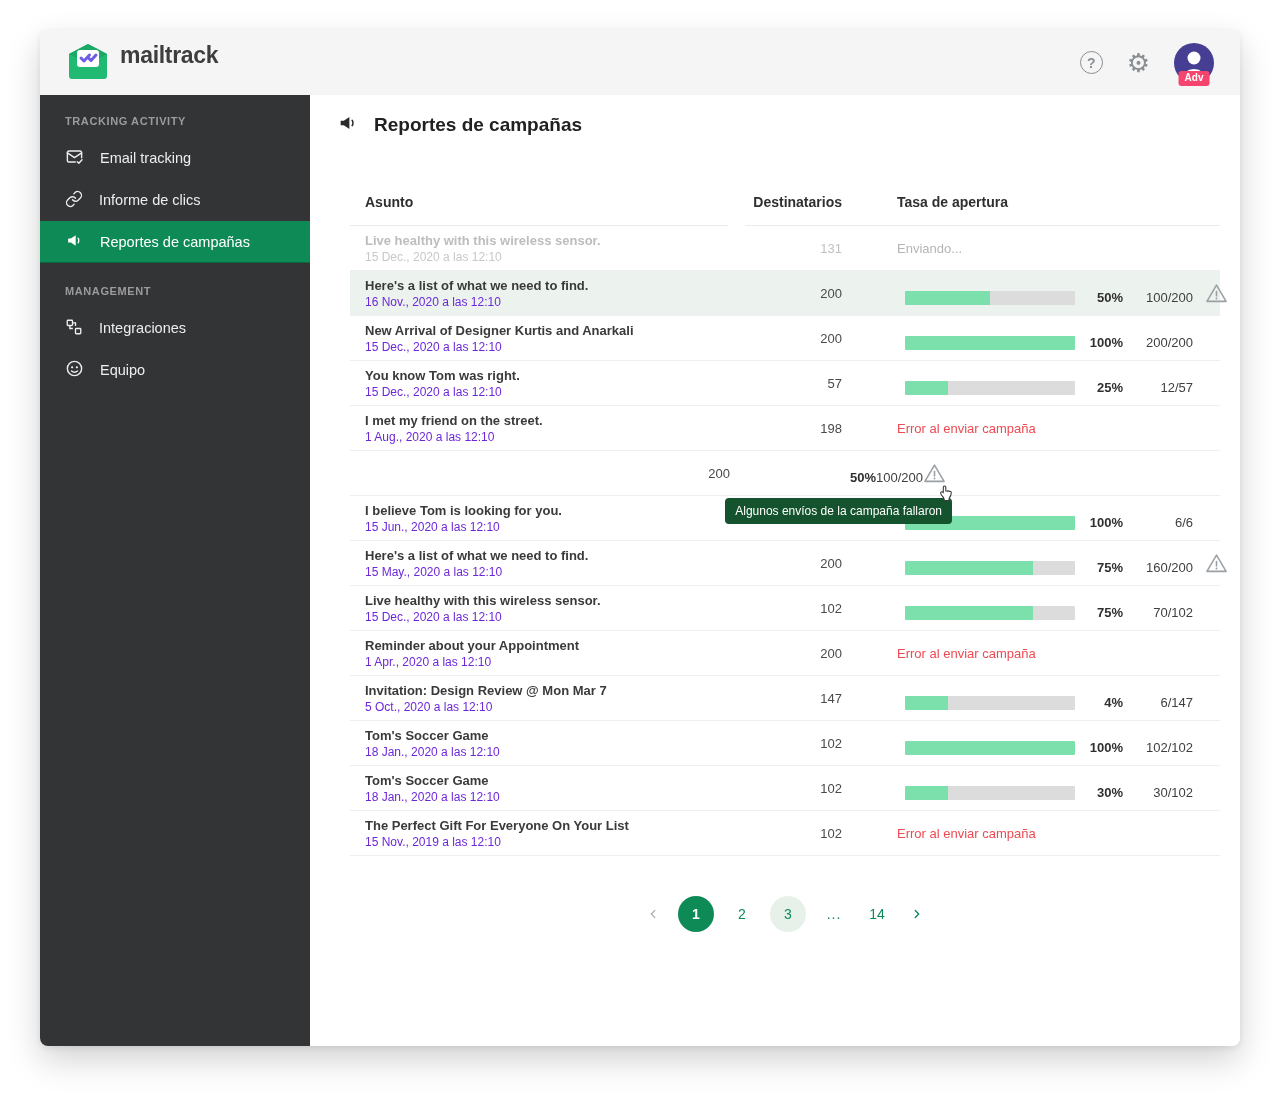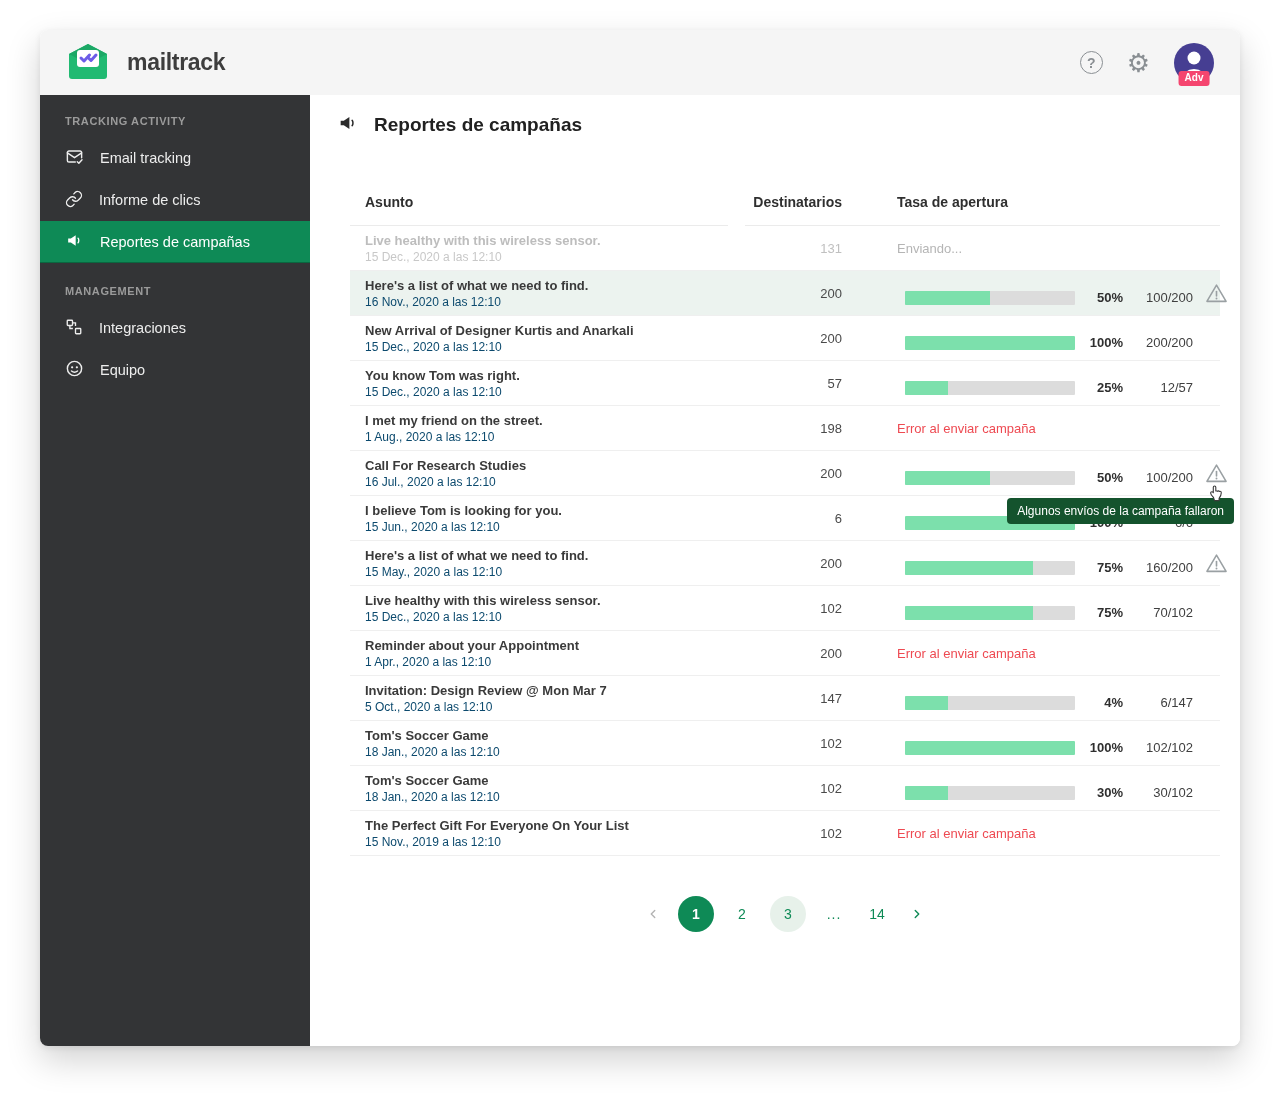--- a/index.html
+++ b/index.html
@@ -13,21 +13,21 @@
     background:#ffffff; border-radius:8px;
     box-shadow:0 14px 34px rgba(0,0,0,0.18), 0 2px 6px rgba(0,0,0,0.08);
     overflow:hidden; display:flex; flex-direction:column;
   }
   
   .topbar {
     height:65px; background:#f5f5f5; flex:0 0 65px;
     display:flex; align-items:center; justify-content:space-between;
     padding:0 26px 0 25px;
   }
-  .brand { display:flex; align-items:center; gap:16px; }
+  .brand { display:flex; gap:9px; }
   .brand-word { font-size:23px; font-weight:700; color:#3d3d3d; letter-spacing:-0.3px; }
   .topbar-actions { display:flex; align-items:center; gap:24px; }
   .help-icon {
     width:23px; height:23px; border:1.8px solid #8a8f93; border-radius:50%;
     color:#8a8f93; font-size:14px; font-weight:700;
     display:flex; align-items:center; justify-content:center; cursor:pointer;
   }
   .gear-icon { font-size:26px; color:#8a8f93; line-height:1; cursor:pointer; }
   .avatar { position:relative; width:40px; height:40px; cursor:pointer; }
   .avatar-circle {
@@ -68,21 +68,21 @@
   .th-underline { position:absolute; bottom:0; height:0; border-bottom:1px solid #ebebeb; }
   .th-underline.seg1 { left:0; width:378px; }
   .th-underline.seg2 { left:395px; right:0; }
   .row {
     height:45px; display:grid; grid-template-columns:380px 112px 55px 1fr;
     align-items:center; border-bottom:1px solid #efefef; cursor:pointer;
   }
   .row.highlighted { background:#ecf3ef; }
   .cell-subject { padding-left:15px; overflow:hidden; }
   .subject-text { font-size:13px; font-weight:700; color:#3a3a3a; line-height:1.35; white-space:nowrap; }
-  .date-text { font-size:12px; color:#0c4a6e; margin-top:1px; white-space:nowrap; }
+  .date-text { font-size:12px; color:#6d28d9; margin-top:1px; white-space:nowrap; }
   .cell-recipients { font-size:13px; color:#4a4a4a; text-align:right; }
   .cell-rate { display:flex; align-items:center; height:100%; }
   .status-text { font-size:13px; }
   .status-text.sending { color:#b5b5b5; }
   .status-text.error { color:#ee4a52; }
   .progress-group { display:flex; align-items:flex-end; width:100%;padding-left:8px; }
   .bar-track { width:170px; height:14px; background:#dcdcdc; border-radius:1px; overflow:hidden; }
   .bar-fill { height:100%; background:#7ce0ac; }
   .percent { width:48px; text-align:right; font-size:13px; font-weight:700; color:#2f2f2f; }
   .ratio { width:70px; text-align:right; font-size:13px; color:#3f3f3f; }
@@ -326,24 +326,20 @@
       <div class="date-text">1 Aug., 2020 a las 12:10</div>
     </div>
     <div class="cell-recipients">198</div>
     <div></div>
     <div class="cell-rate">
       <div class="status-text error">Error al enviar campaña</div>
 
     </div>
   </div>
             <div class="row">
-    <div class="cell-subject">
-      <div class="subject-text">Call For Research Studies</div>
-      <div class="date-text">16 Jul., 2020 a las 12:10</div>
-    </div>
     <div class="cell-recipients">200</div>
     <div></div>
     <div class="cell-rate">
 
       <div class="progress-group">
         <div class="bar-track">
           <div class="bar-fill" style="width: 50%;"></div>
         </div>
         <div class="percent">50%</div>
         <div class="ratio">100/200</div>

